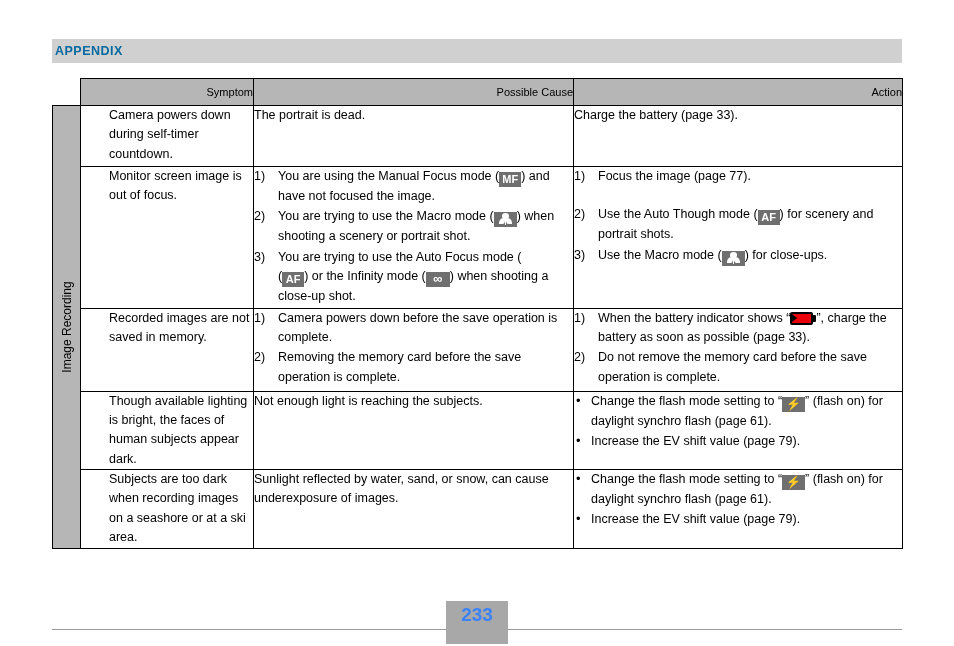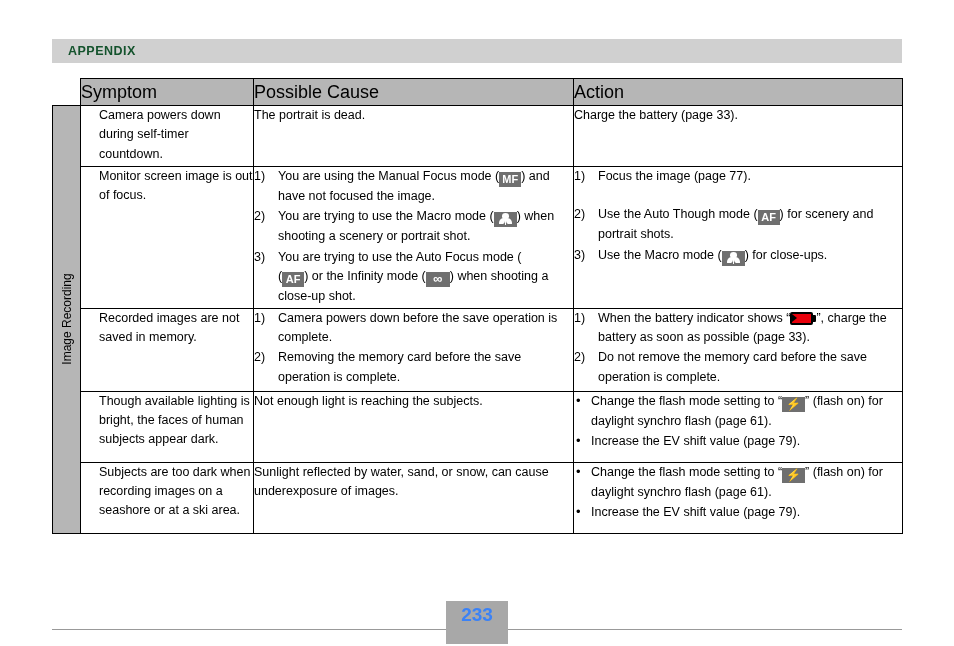--- a/index.html
+++ b/index.html
@@ -24,22 +24,22 @@
     width: 850px;
     height: 24px;
     background: #d0d0d0;
     display: flex;
     align-items: center;
   }
   .header-title {
     font-size: 12.5px;
     font-weight: bold;
     letter-spacing: 0.5px;
-    padding-left: 16px;
-    color: #14532d;
+    padding-left: 3px;
+    color: #0369a1;
   }
 
   
   .table-wrap {
     position: absolute;
     left: 52px;
     top: 78px;
     width: 851px;
   }
   table.tt {
@@ -53,23 +53,23 @@
     padding: 0;
   }
   
   col.c-side { width: 28px; }
   col.c-sym  { width: 173px; }
   col.c-cause{ width: 320px; }
   col.c-act  { width: 329px; }
 
   th.hdr {
     background: #b6b6b6;
-    text-align: left;
+    text-align: right;
     font-weight: normal;
-    font-size: 18px;
+    font-size: 11px;
     height: 26px;
     line-height: 26px;
   }
   td.no-border-cell {
     border: none !important;
     background: transparent;
   }
 
   td.side {
     background: #b6b6b6;
@@ -87,21 +87,21 @@
     white-space: nowrap;
     font-size: 12px;
     color: #000;
   }
 
   td.cell {
     font-size: 12.5px;
     line-height: 1.55;
     padding: 9px 8px 9px 9px;
   }
-  td.cell.sym { padding-left: 18px; }
+  td.cell.sym { padding-left: 28px; }
 
   .plain-line { margin: 0; }
 
   
   ol.num, ul.bul {
     margin: 0;
     padding: 0;
     list-style: none;
   }
   ol.num > li {

